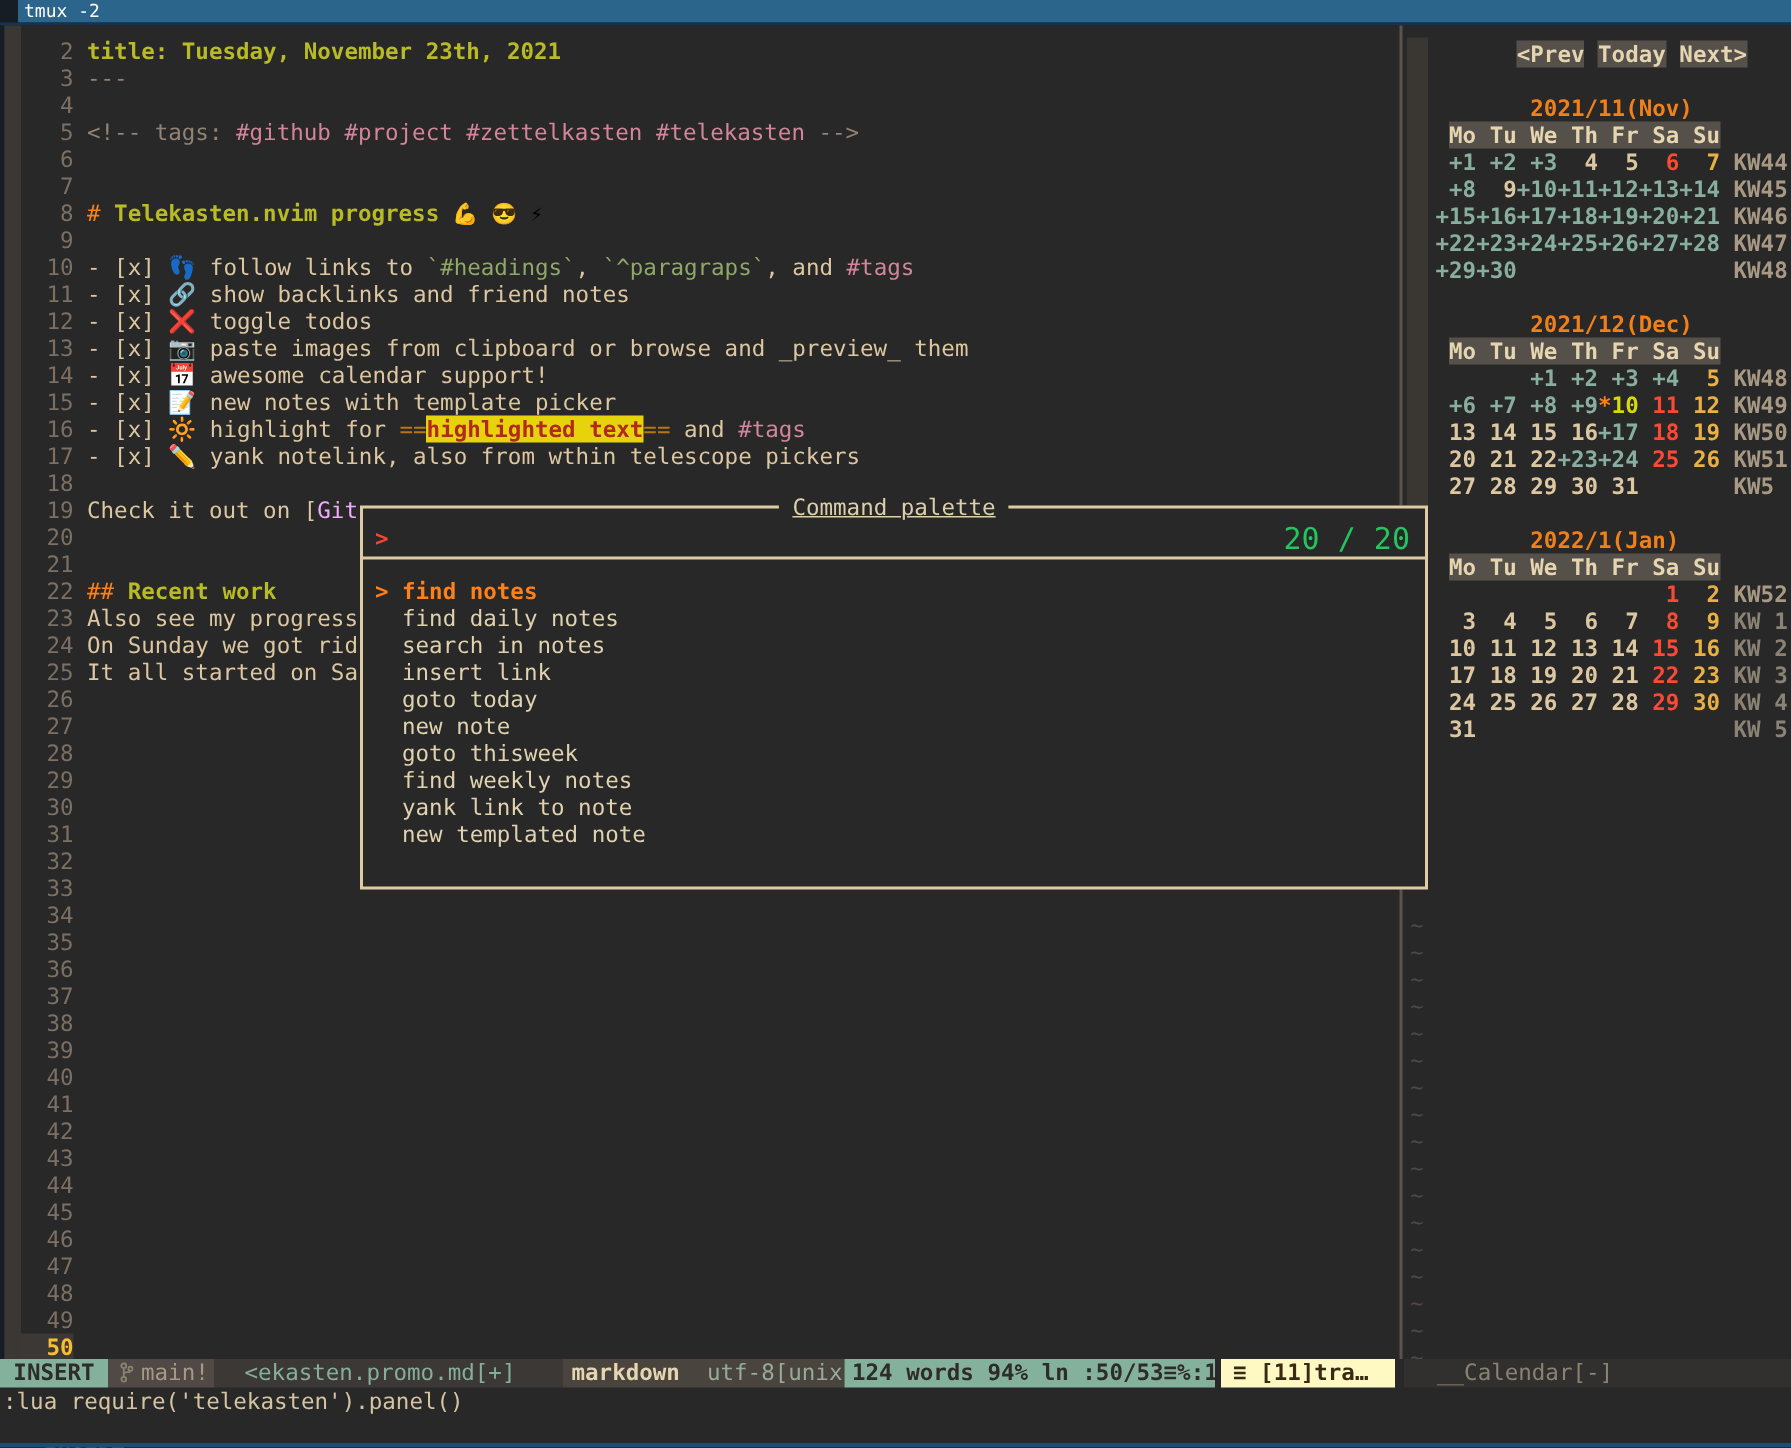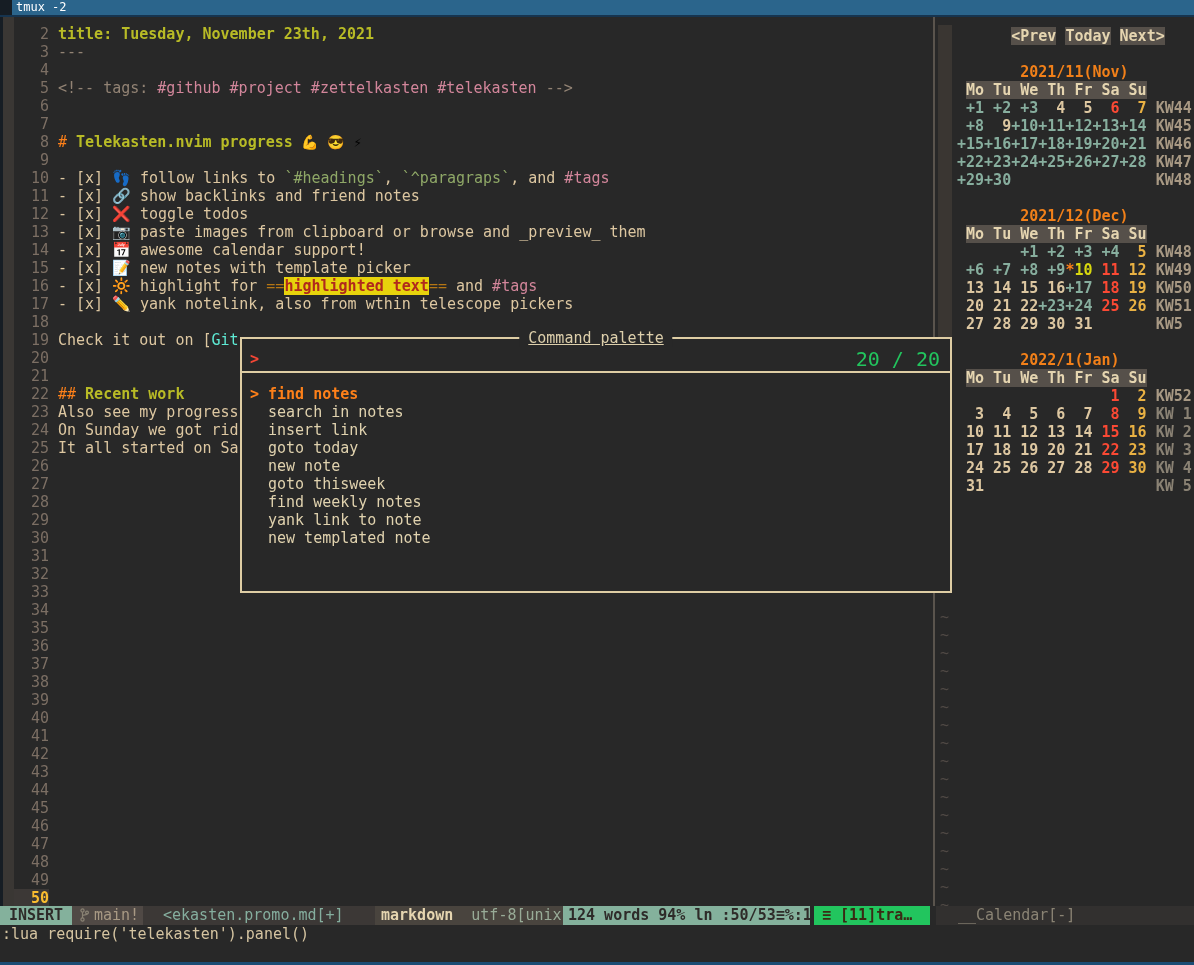--- a/index.html
+++ b/index.html
@@ -13,21 +13,21 @@
   .gutter{position:absolute;left:3px;top:0;width:11px;height:889px;background:#3a3734;}
   .vsep{position:absolute;left:933px;top:0;width:2px;height:889px;background:#5a544d;}
   .calscroll{position:absolute;left:938px;top:8px;width:14px;height:312px;background:#3a3632;}
   .bufrow,.calrow,.tilde{position:absolute;height:18px;font-size:15px;line-height:18px;white-space:pre;}
   .lnum{position:absolute;left:14px;width:35px;text-align:right;color:#7c6f64;}
   .lnum.cur{color:#fabd2f;font-weight:bold;background:#3c3836;}
   .ltext{position:absolute;left:58px;}
   .t{color:#ddc7a1}.h{color:#b8bb26;font-weight:bold}.cm{color:#928374}.tag{color:#d3869b}
   .or{color:#fe8019}.code{color:#8fa867}.hlmark{color:#b57614}
   .hltext{background:#e7d30c;color:#b02a1d;font-weight:bold}
-  .link{color:#5eead4;}.em{font-size:14px}
+  .link{color:#f0abfc;}.em{font-size:14px}
   
   .calrow{left:957px;font-weight:bold;color:#ddc7a1;}
   .mtitle{color:#f28019}.dow{background:#56504a;color:#e5d5b0}
   .lk{color:#87ae9e}.d{color:#ddc7a1}.sat{color:#fb4934}.sun{color:#e9b143}
   .today{color:#d8d80e}.st{color:#fe8019}
   .kw{color:#a89984}.kwdim{color:#8a8274}
   .navbtn{background:#56504a;color:#e5d5b0}
   .tilde{color:#504945;left:940px;}
   
   .popup{position:absolute;left:240px;top:320px;width:712px;height:256px;box-sizing:border-box;
@@ -46,21 +46,21 @@
   .statusline{position:absolute;left:0;top:889px;width:1194px;height:19px;background:#282828;}
   .seg{position:absolute;top:0;height:19px;font-size:15px;line-height:19px;white-space:pre;
        box-sizing:border-box;overflow:hidden;}
   .seg.mode{left:0;width:72px;background:#84b19c;color:#2e2b29;font-weight:bold;text-align:center;}
   .seg.branch{left:72px;width:71px;background:#504945;color:#a89984;padding-left:8px;}
   .seg.file{left:143px;width:232px;background:#3c3836;color:#85ae9e;padding-left:20px;}
   .seg.ftenc{left:375px;width:188px;background:#49443e;padding-left:6px;}
   .seg.ftenc .ft{color:#e5d5b0;font-weight:bold;}
   .seg.ftenc .enc{color:#98ab97;}
   .seg.stats{left:563px;width:247px;background:#84b19c;color:#2e2b29;font-weight:bold;padding-left:5px;}
-  .seg.tab{left:814px;width:116px;background:#22c55e;color:#3a2a14;font-weight:bold;padding-left:8px;}
+  .seg.tab{left:814px;width:116px;background:#fef9c3;color:#3a2a14;font-weight:bold;padding-left:8px;}
   .seg.calst{left:936px;width:258px;background:#32302f;color:#8a8374;padding-left:22px;}
   .cmdline{position:absolute;left:2px;top:908px;height:18px;font-size:15px;line-height:18px;
            color:#d5c4a1;white-space:pre;}
   .modeline{position:absolute;left:0;top:926px;width:1194px;height:19px;font-size:15px;line-height:19px;white-space:pre;}
   .modemsg{position:absolute;left:2px;color:#efa42f;font-weight:bold;}
   .bstrip{position:absolute;left:0;top:945px;width:1194px;height:3px;background:#1b4d75;}
   .branchicon{display:inline-block;vertical-align:-2px;margin-right:5px;}
 </style>
 </head>
 <body>
@@ -174,20 +174,21 @@
       </div>
   </div>
 
   <div class="popup">
     <div class="ptitle">Command palette</div>
     <div class="prompt">&gt;</div>
     <div class="counter">20 / 20</div>
     <div class="pdivider"></div>
     <div class="pitems" id="palette-items">
         <div class="pitem sel"><span class="caret">&gt;</span><span class="txt">find notes</span></div>
+        <div class="pitem"><span class="txt">find daily notes</span></div>
         <div class="pitem"><span class="txt">search in notes</span></div>
         <div class="pitem"><span class="txt">insert link</span></div>
         <div class="pitem"><span class="txt">goto today</span></div>
         <div class="pitem"><span class="txt">new note</span></div>
         <div class="pitem"><span class="txt">goto thisweek</span></div>
         <div class="pitem"><span class="txt">find weekly notes</span></div>
         <div class="pitem"><span class="txt">yank link to note</span></div>
         <div class="pitem"><span class="txt">new templated note</span></div>
       </div>
   </div>

